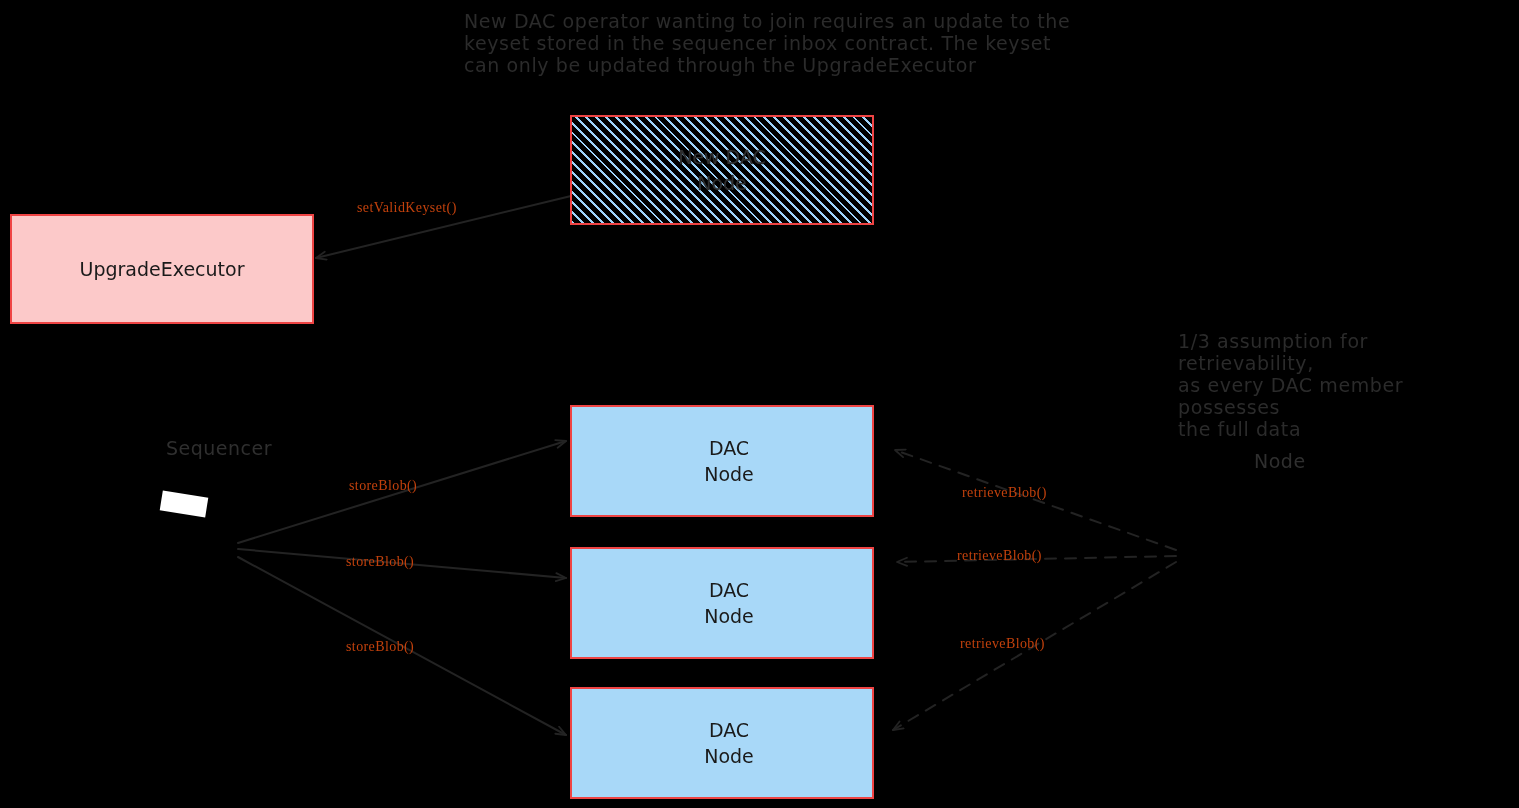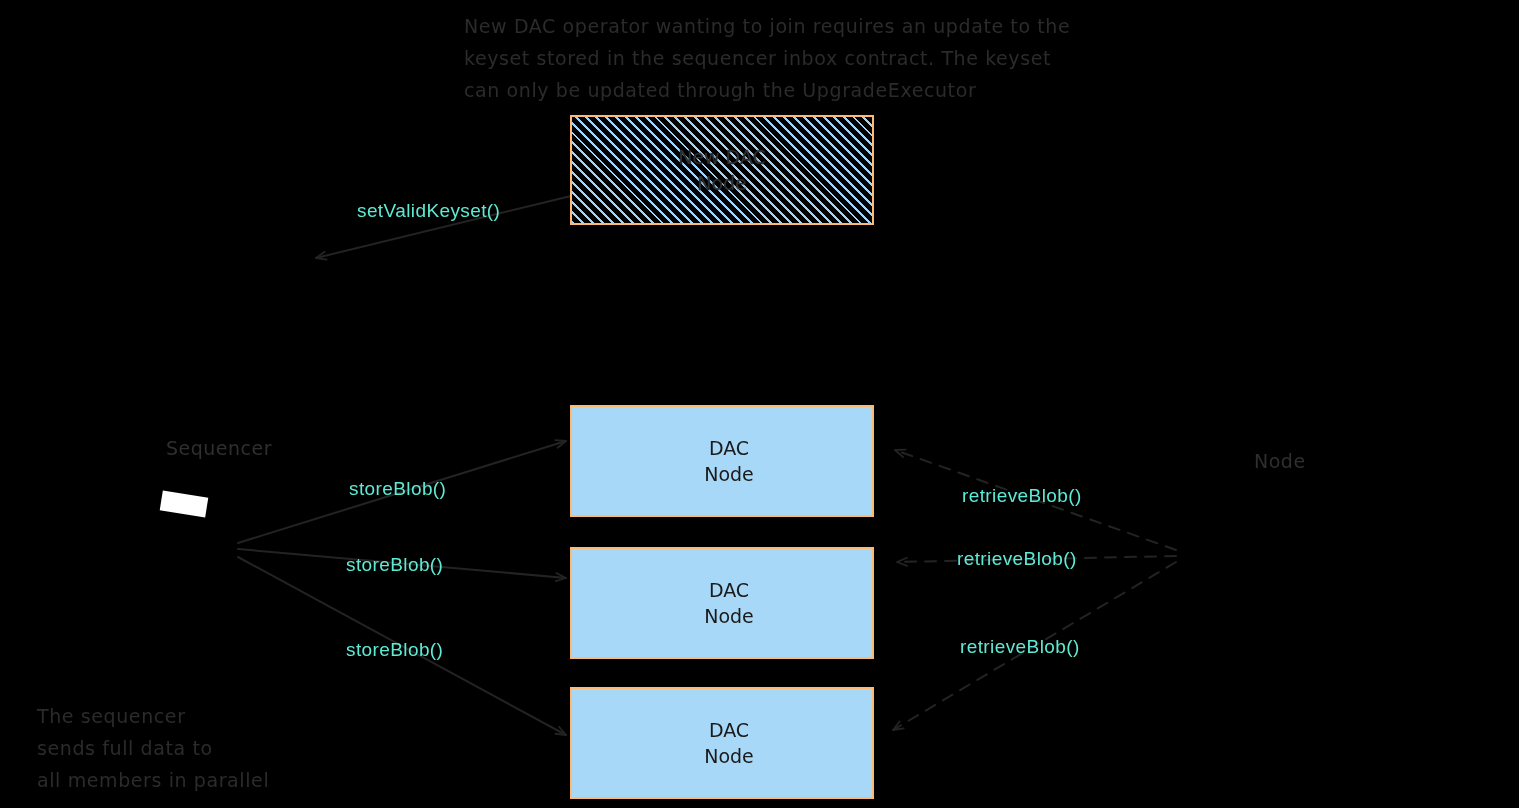--- a/index.html
+++ b/index.html
@@ -21,36 +21,36 @@
     top: 0;
     width: 1519px;
     height: 808px;
     overflow: visible;
   }
   .note {
     position: absolute;
     color: #2b2b2b;
     font-family: "DejaVu Sans", sans-serif;
     font-size: 19px;
-    line-height: 32px;
+    line-height: 22px;
     letter-spacing: 0.6px;
     white-space: pre-line;
   }
   .edge-label {
     position: absolute;
-    color: #5eead4;
-    font-family: Liberation Sans, sans-serif;
-    font-size: 19px;
+    color: #c2410c;
+    font-family: Liberation Serif, serif;
+    font-size: 14px;
     letter-spacing: 0.4px;
     white-space: nowrap;
   }
   .node-box {
     position: absolute;
     box-sizing: border-box;
-    border: 2px solid #fdba74;
+    border: 2px solid #ef4444;
     display: flex;
     align-items: center;
     justify-content: center;
     text-align: center;
     color: #1a1a1a;
     font-family: "DejaVu Sans", sans-serif;
     font-size: 19px;
     line-height: 26px;
     white-space: pre-line;
   }
@@ -136,23 +136,29 @@
   <div class="note" style="left:464px; top:10px; width:640px;">New DAC operator wanting to join requires an update to the
 keyset stored in the sequencer inbox contract. The keyset
 can only be updated through the UpgradeExecutor</div>
 
   <div class="node-box node-hatched" style="left:570px; top:115px; width:304px; height:110px;">
     <span class="hatch-fill"></span>
     <span class="hatch-text">New DAC
 Node</span>
   </div>
 
+  <div class="node-box node-pink" style="left:10px; top:214px; width:304px; height:110px;">
+    <span>UpgradeExecutor</span>
+  </div>
 
   <div class="edge-label" style="left:357px; top:200px;">setValidKeyset()</div>
 
+  <div class="note" style="left:1178px; top:330px; width:330px;">1/3 assumption for retrievability,
+as every DAC member possesses
+the full data</div>
 
   <div class="lbl-plain" style="left:122px; top:437px;margin-left:44px;">Sequencer</div>
   <div class="seq-mark" style="left:161px; top:494px; width:46px; height:20px;"></div>
 
   <div class="lbl-plain" style="left:1254px; top:450px;">Node</div>
 
   <div class="node-box node-dac" style="left:570px; top:405px; width:304px; height:112px;">
     <span>DAC
 Node</span>
   </div>
@@ -172,17 +178,14 @@
   <div class="edge-label" style="left:346px; top:554px;">storeBlob()</div>
 
   <div class="edge-label" style="left:346px; top:639px;">storeBlob()</div>
 
   <div class="edge-label" style="left:962px; top:485px;">retrieveBlob()</div>
 
   <div class="edge-label" style="left:957px; top:548px;">retrieveBlob()</div>
 
   <div class="edge-label" style="left:960px; top:636px;">retrieveBlob()</div>
 
-  <div class="note" style="left:37px; top:700px; width:260px;">The sequencer
-sends full data to
-all members in parallel</div>
 
 </div>
 
 </body></html>

